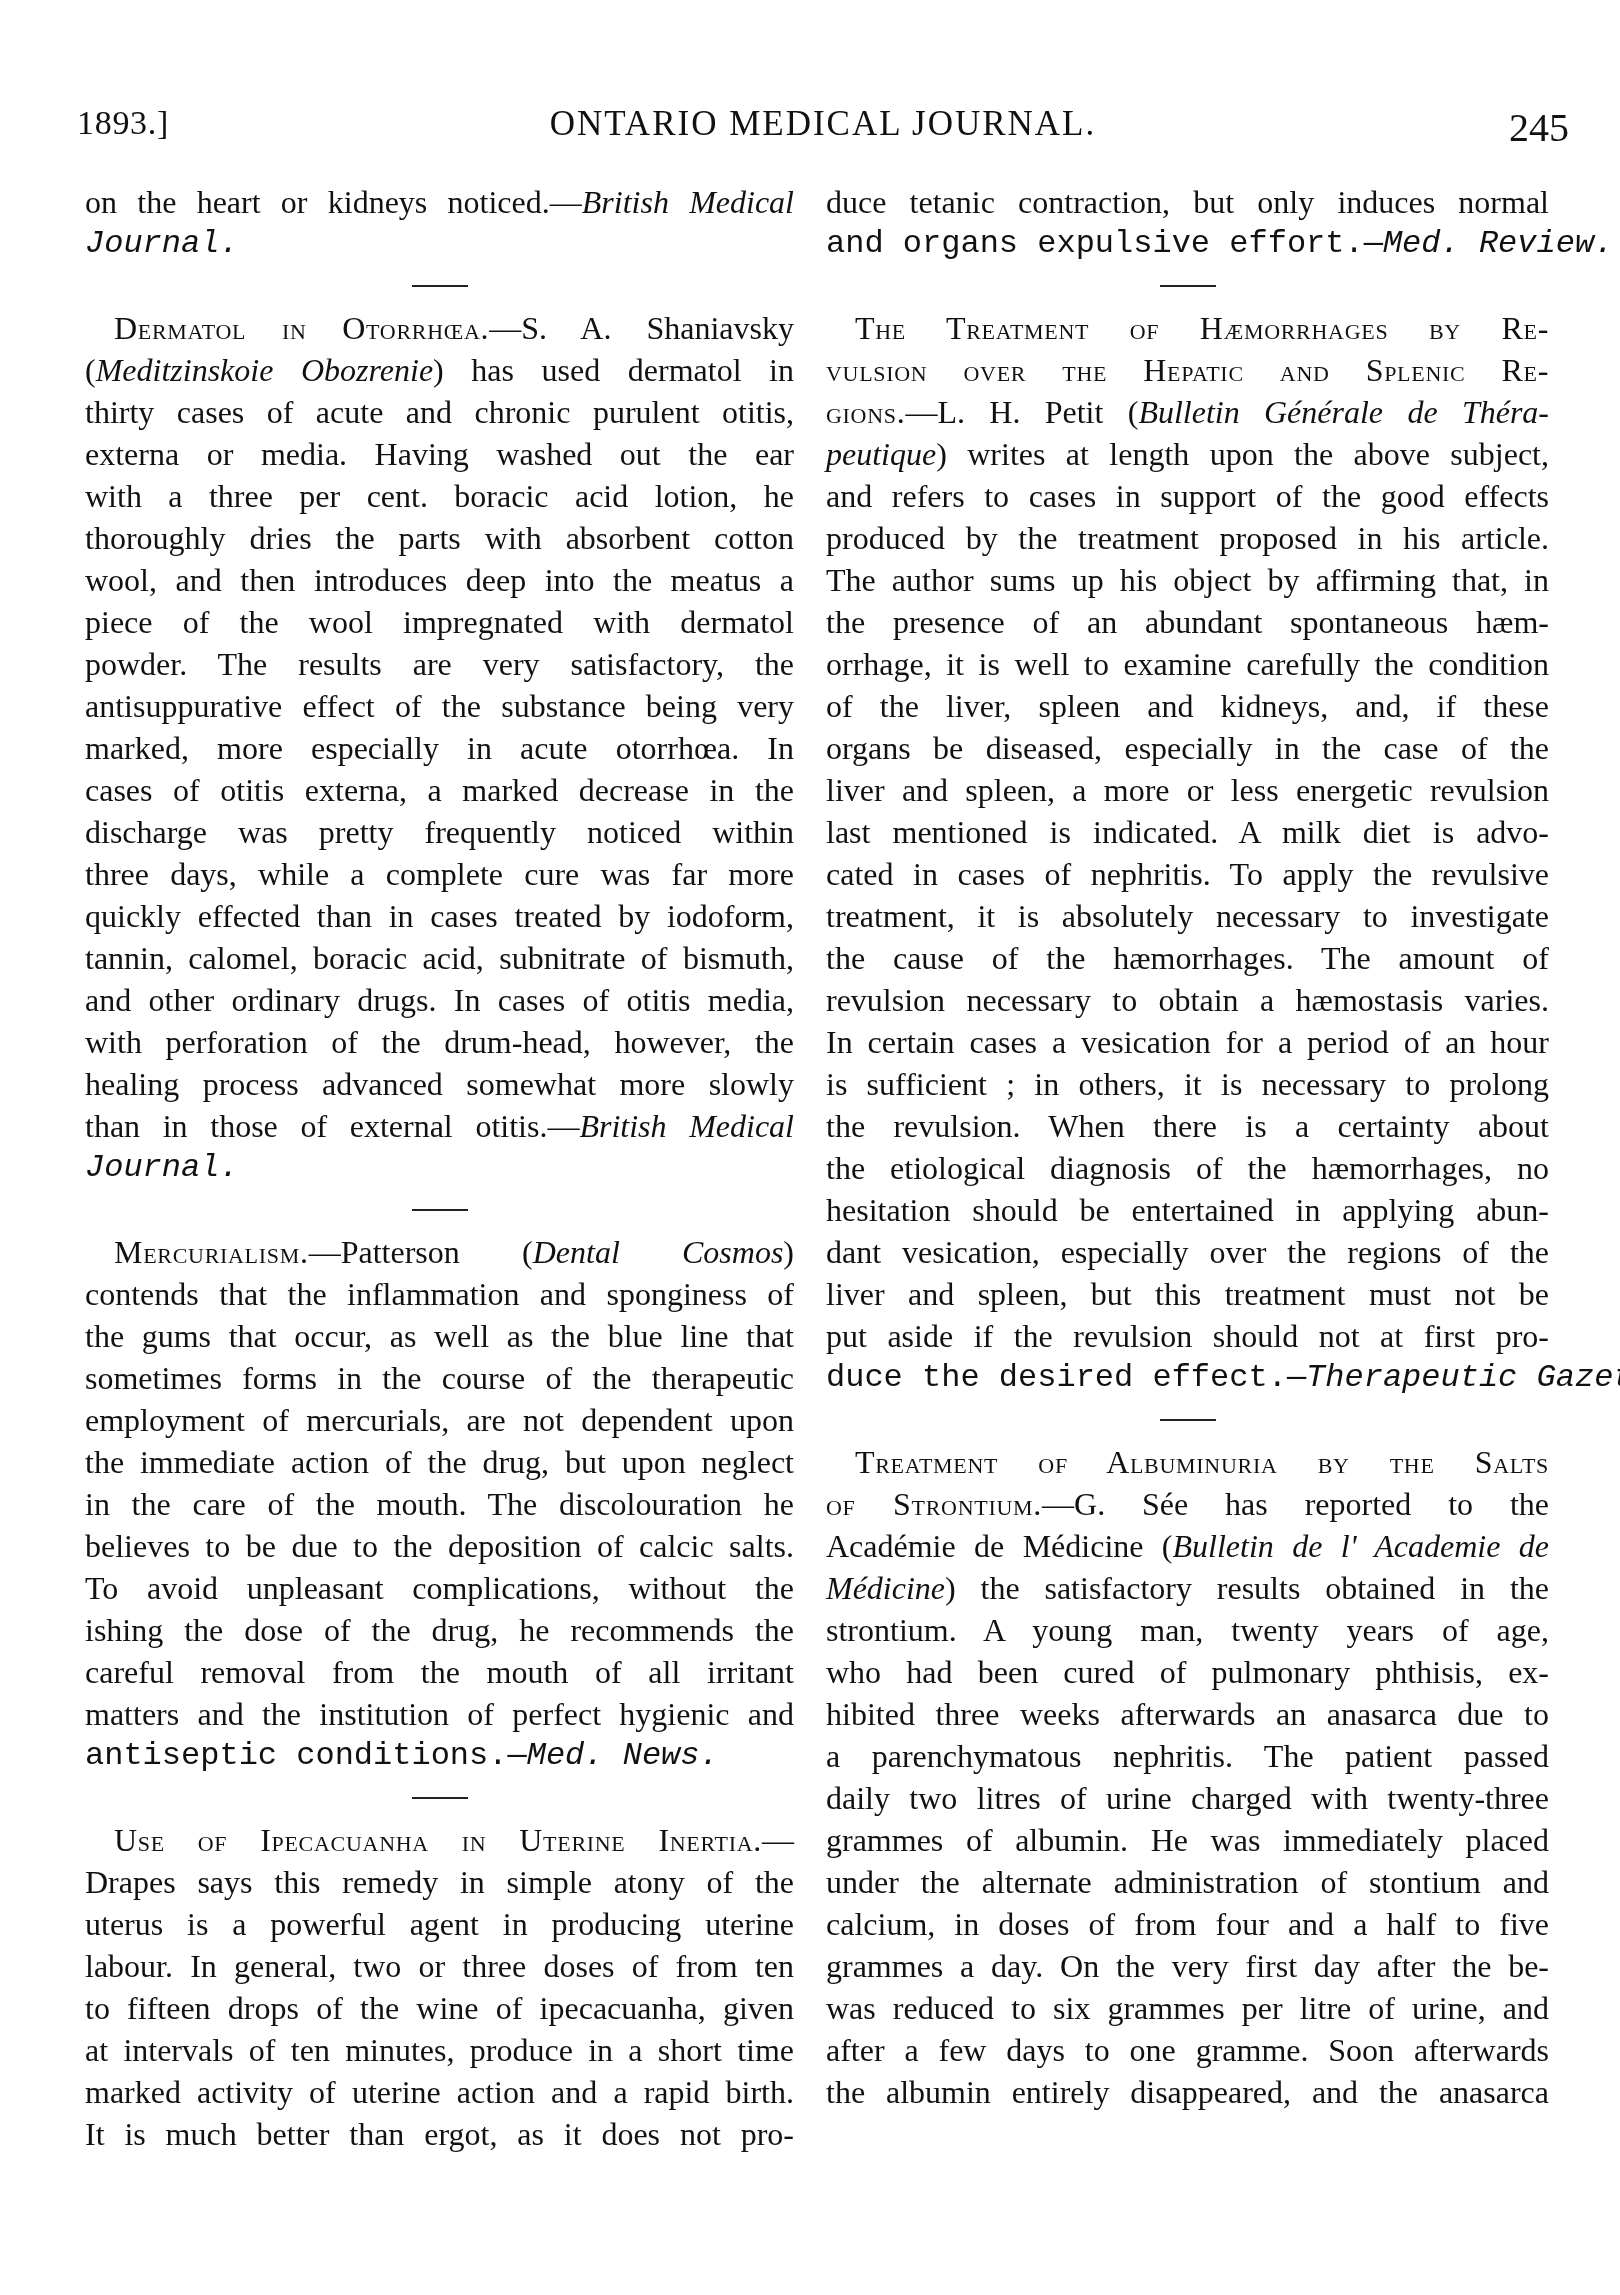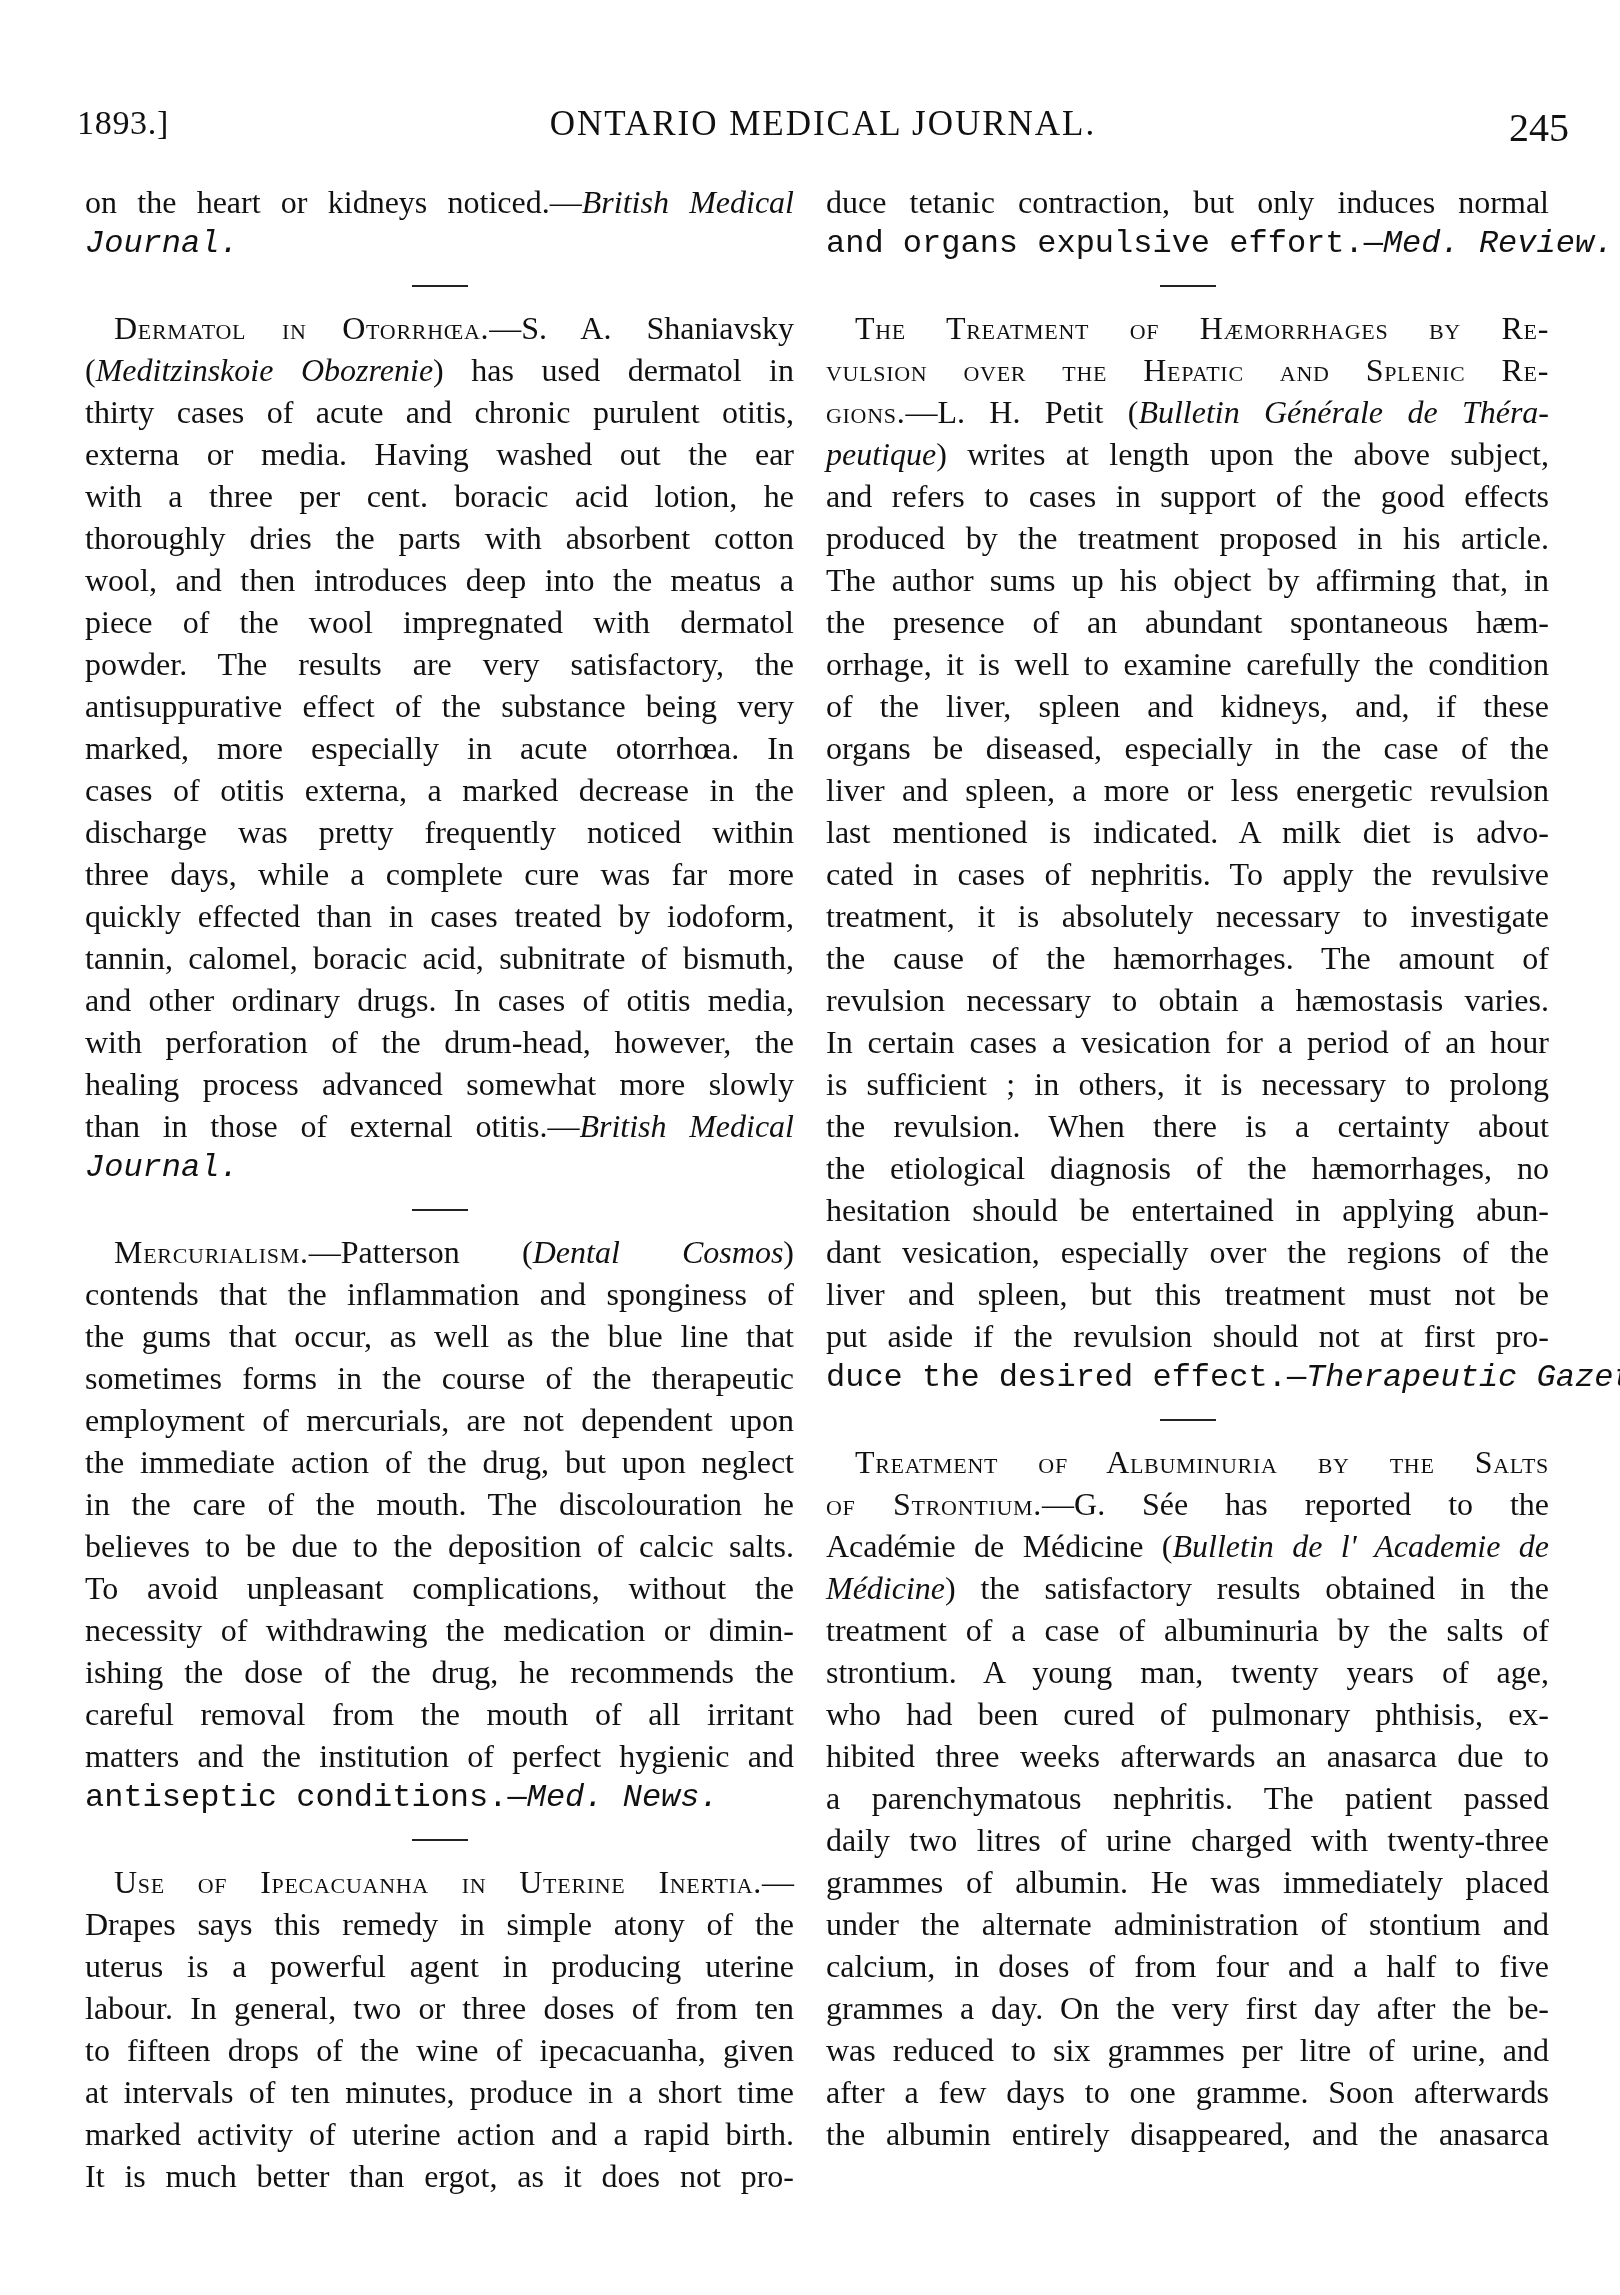--- a/index.html
+++ b/index.html
@@ -71,21 +71,20 @@
     <article>
       <span class="line indent"><span class="sc">Mercurialism.</span><span>—Patterson (</span><span class="it">Dental Cosmos</span><span>)</span></span>
       <span class="line">contends that the inflammation and sponginess of</span>
       <span class="line">the gums that occur, as well as the blue line that</span>
       <span class="line">sometimes forms in the course of the therapeutic</span>
       <span class="line">employment of mercurials, are not dependent upon</span>
       <span class="line">the immediate action of the drug, but upon neglect</span>
       <span class="line">in the care of the mouth. The discolouration he</span>
       <span class="line">believes to be due to the deposition of calcic salts.</span>
       <span class="line">To avoid unpleasant complications, without the</span>
-      <span class="line">necessity of withdrawing the medication or dimin-</span>
       <span class="line">ishing the dose of the drug, he recommends the</span>
       <span class="line">careful removal from the mouth of all irritant</span>
       <span class="line">matters and the institution of perfect hygienic and</span>
       <span class="line last"><span>antiseptic conditions.—</span><span class="it">Med. News.</span></span>
     </article>
 
     <span class="rule"></span>
 
     <article>
       <span class="line indent"><span class="sc">Use of Ipecacuanha in Uterine Inertia.</span><span>—</span></span>
@@ -137,21 +136,20 @@
       <span class="line last"><span>duce the desired effect.—</span><span class="it">Therapeutic Gazette.</span></span>
     </article>
 
     <span class="rule"></span>
 
     <article>
       <span class="line indent sc">Treatment of Albuminuria by the Salts</span>
       <span class="line"><span class="sc">of Strontium.</span><span>—G. Sée has reported to the</span></span>
       <span class="line"><span>Académie de Médicine (</span><span class="it">Bulletin de l' Academie de</span></span>
       <span class="line"><span class="it">Médicine</span><span>) the satisfactory results obtained in the</span></span>
-      <span class="line">treatment of a case of albuminuria by the salts of</span>
       <span class="line">strontium. A young man, twenty years of age,</span>
       <span class="line">who had been cured of pulmonary phthisis, ex-</span>
       <span class="line">hibited three weeks afterwards an anasarca due to</span>
       <span class="line">a parenchymatous nephritis. The patient passed</span>
       <span class="line">daily two litres of urine charged with twenty-three</span>
       <span class="line">grammes of albumin. He was immediately placed</span>
       <span class="line">under the alternate administration of stontium and</span>
       <span class="line">calcium, in doses of from four and a half to five</span>
       <span class="line">grammes a day. On the very first day after the be-</span>
       <span class="line">was reduced to six grammes per litre of urine, and</span>

